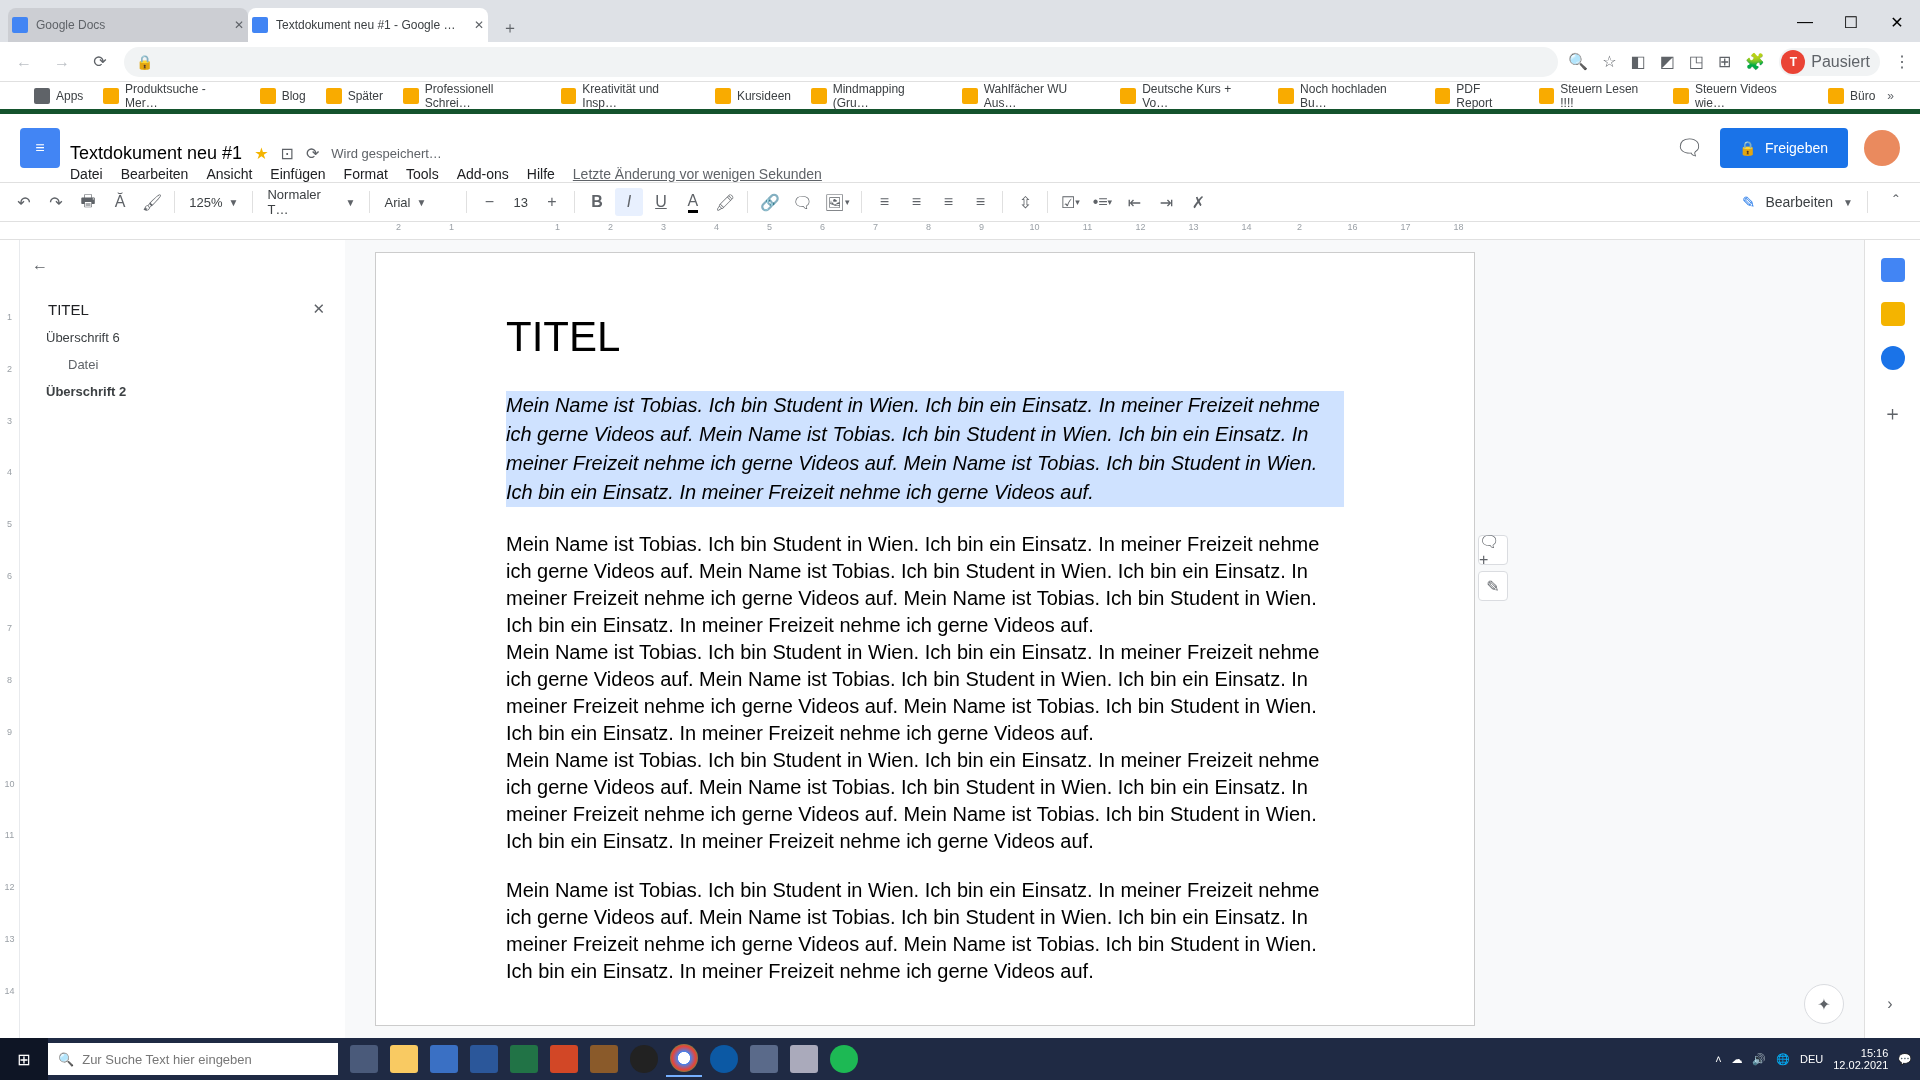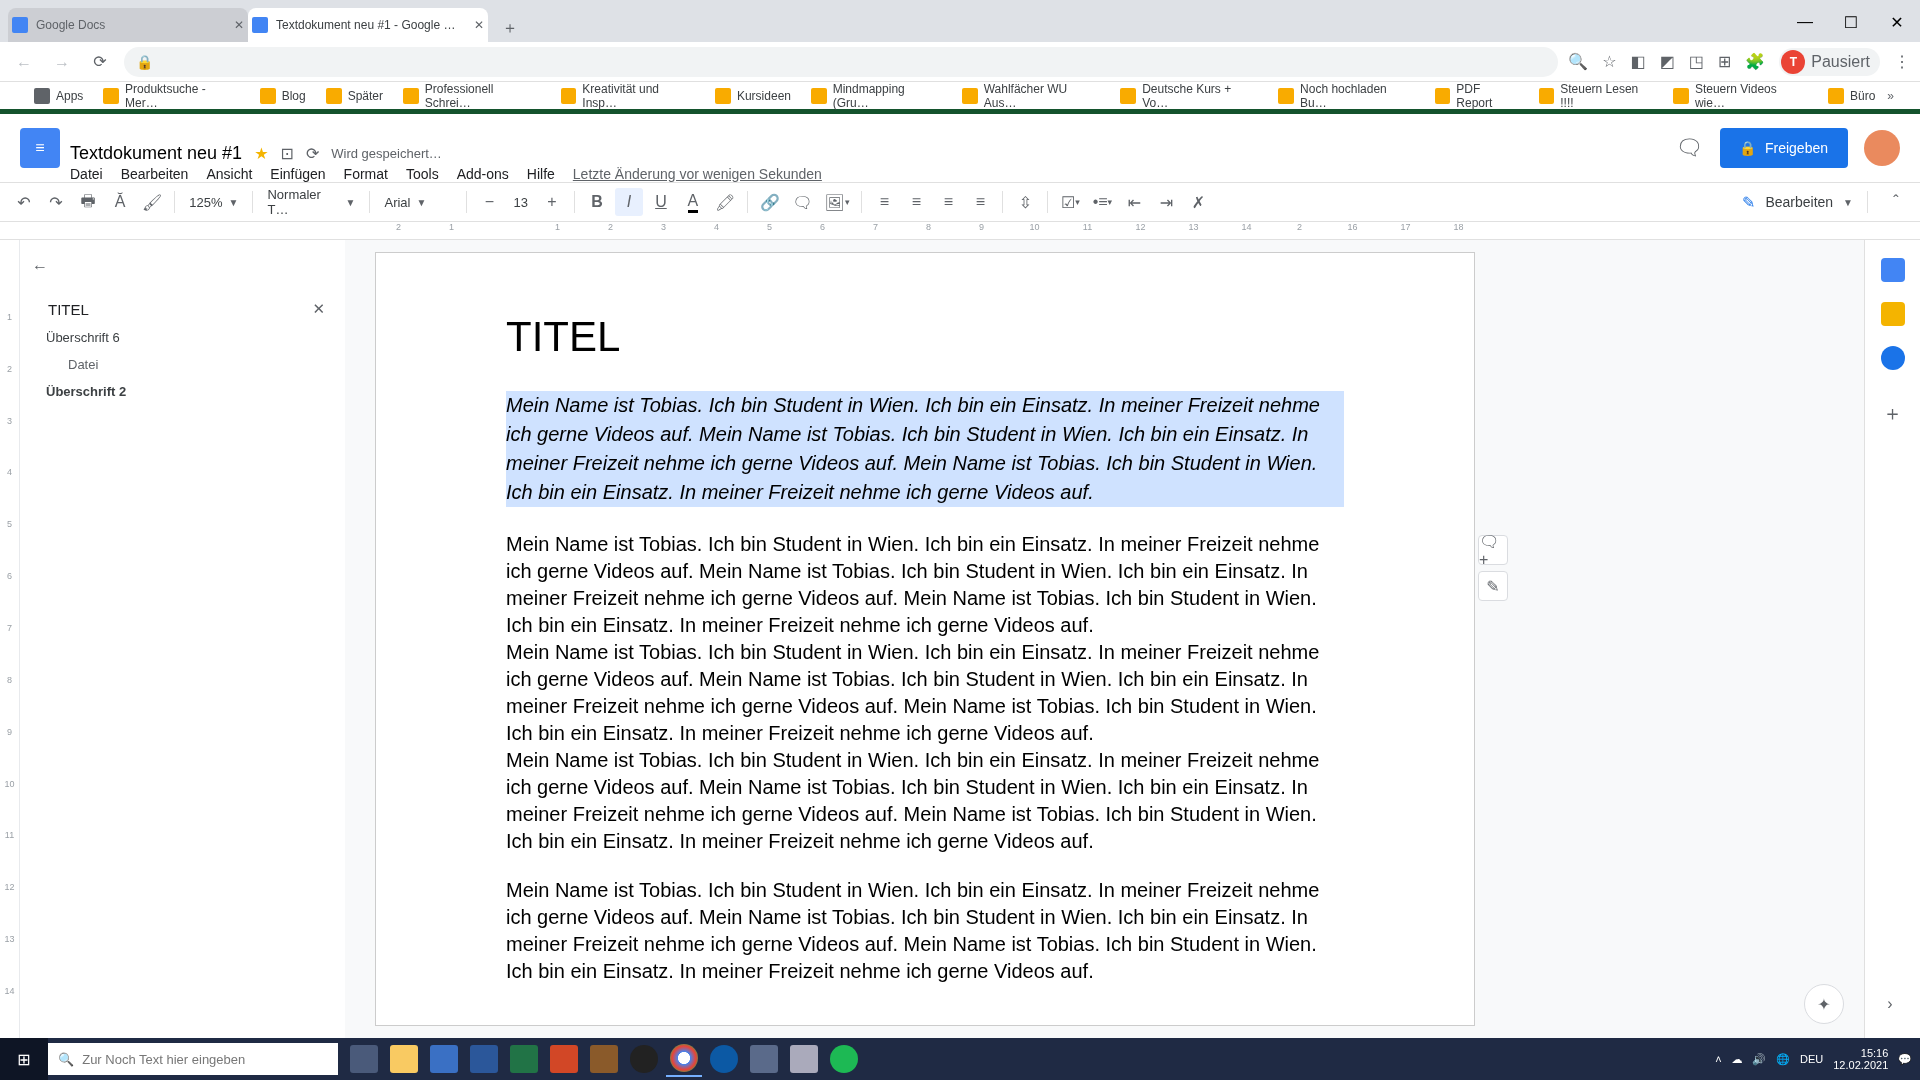--- a/index.html
+++ b/index.html
@@ -391,21 +391,21 @@
   </div>
 
   <div class="explore">✦</div>
   <div class="rail-arrow">›</div>
 </div>
 
 <div class="taskbar">
   <div class="win">⊞</div>
   <div class="search-box">
     <span>🔍</span>
-    <span>Zur Noch Text hier eingeben</span>
+    <span>Zur Suche Text hier eingeben</span>
   </div>
   <div class="task-icons">
     <div>
         <div class="app" style="background:#4a5a7a"></div>
       </div>
     <div>
         <div class="app" style="background:#f9ca62"></div>
       </div>
     <div>
         <div class="app" style="background:#3a70c4"></div>

